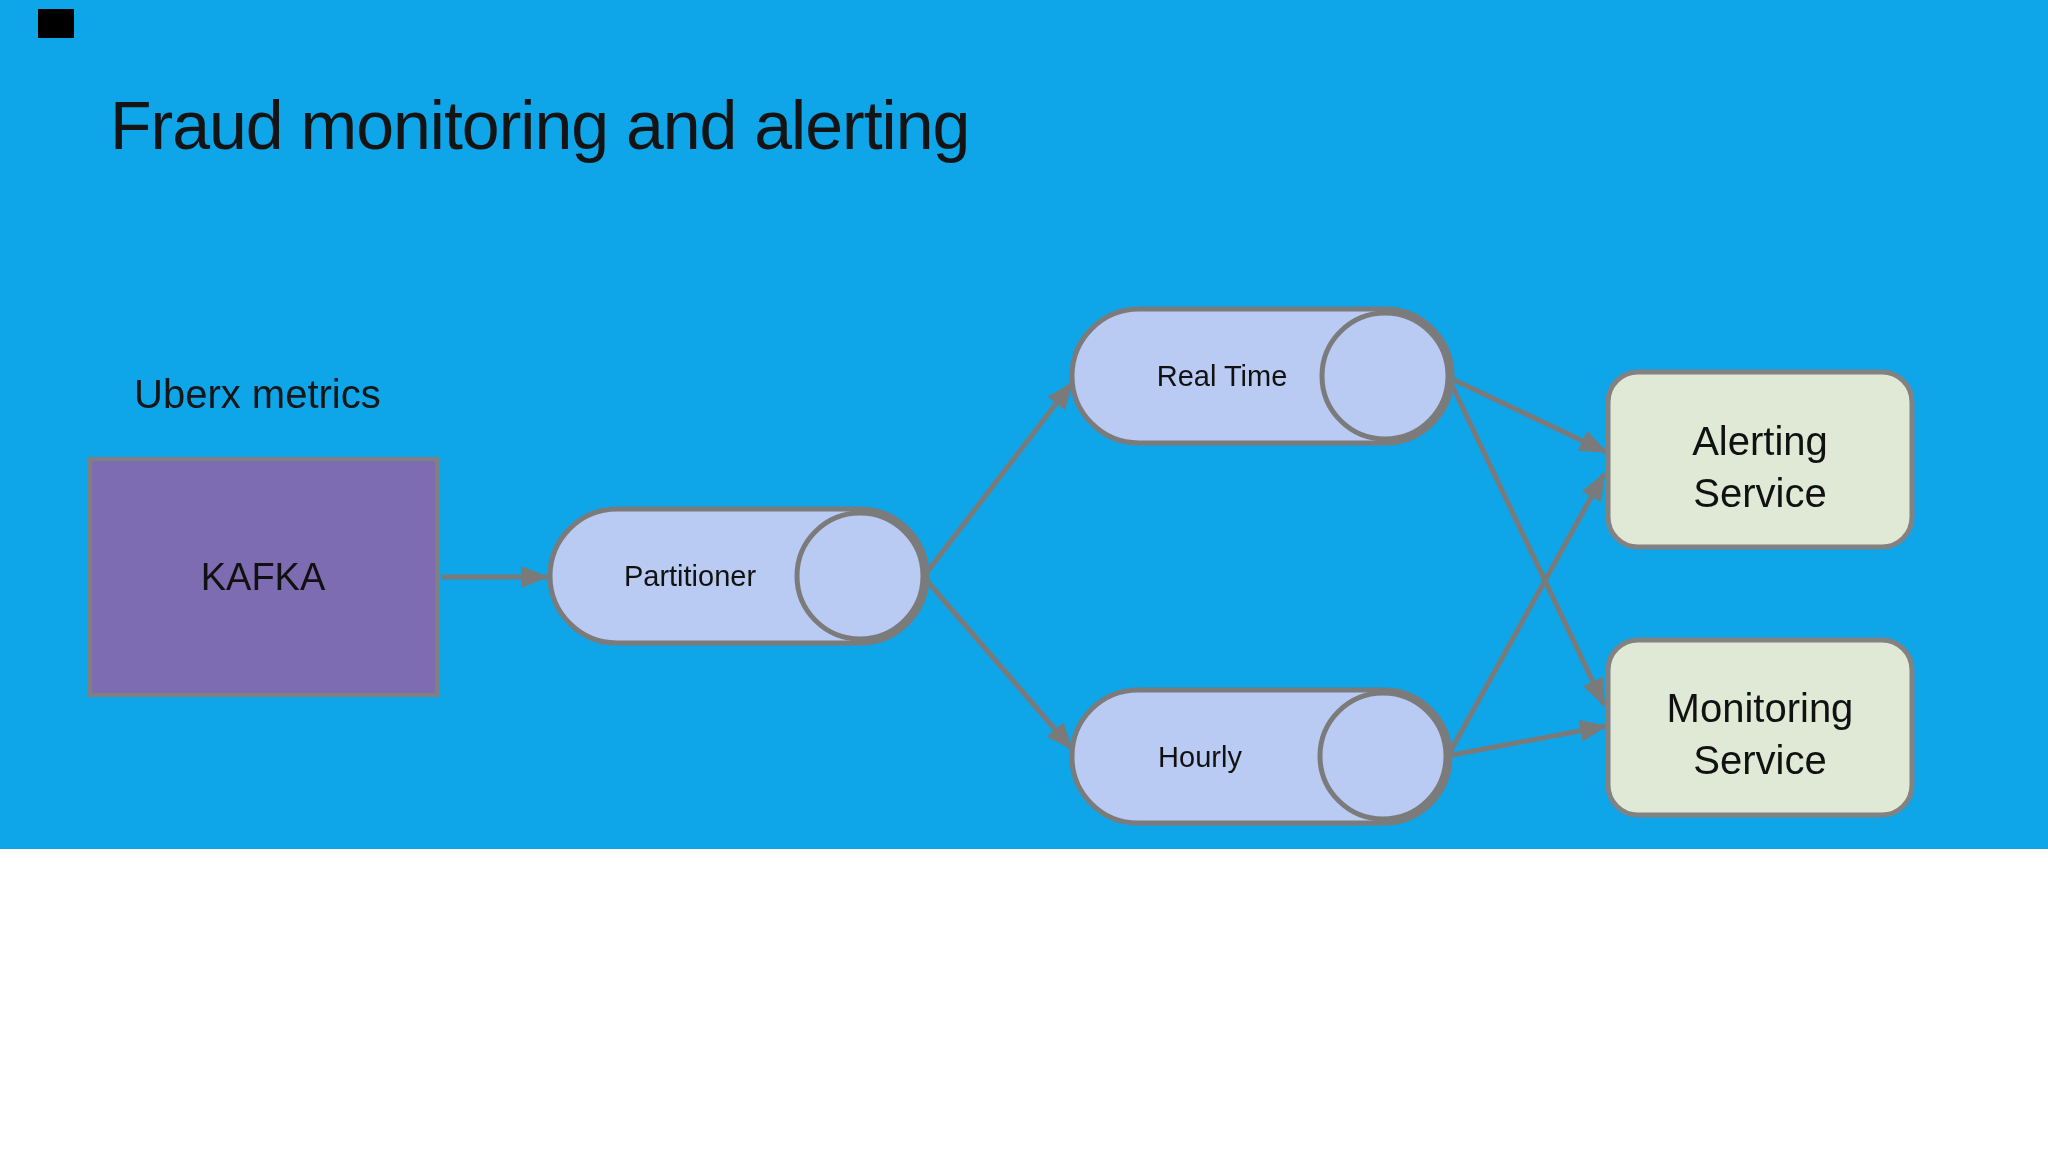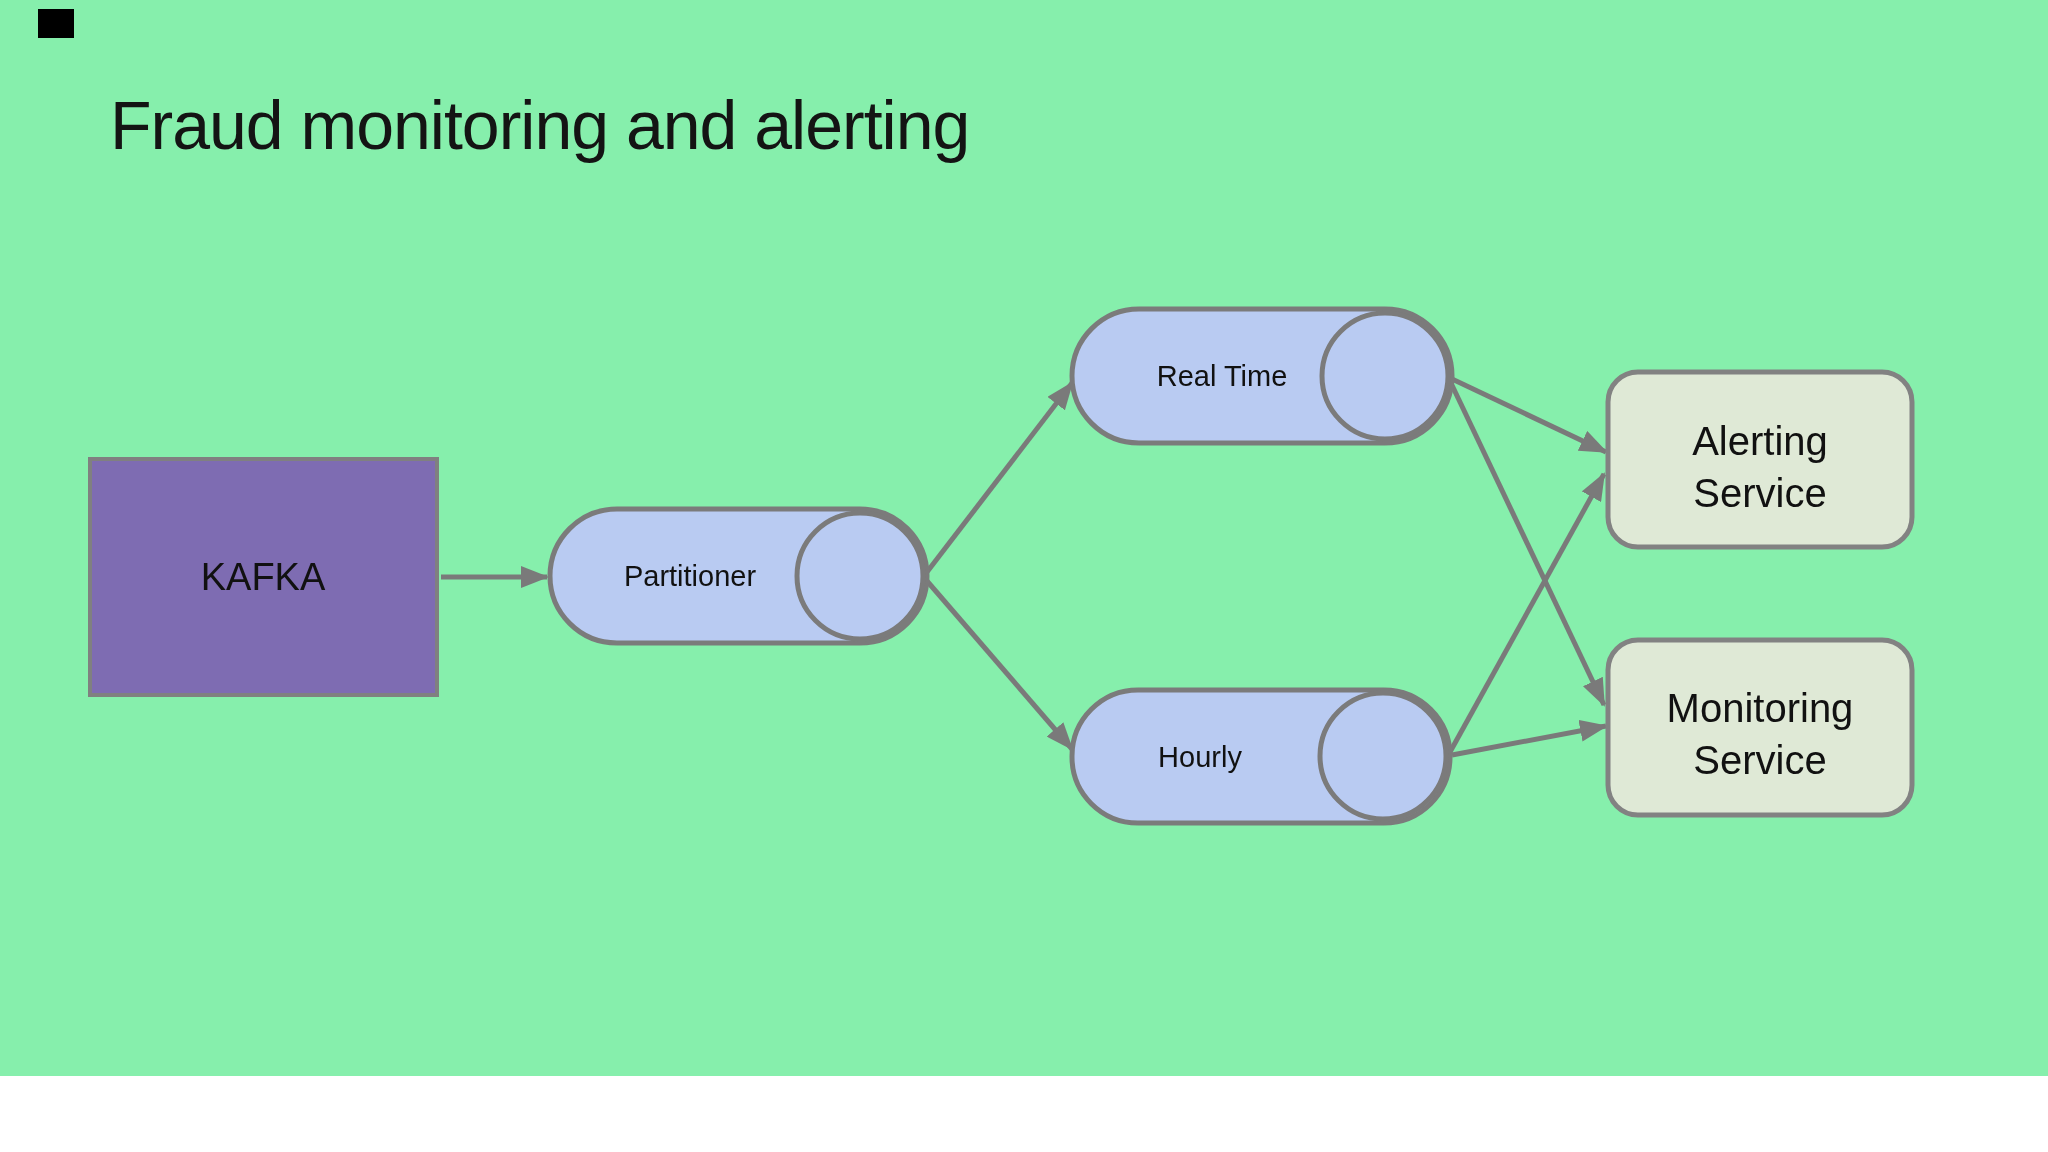--- a/index.html
+++ b/index.html
@@ -7,22 +7,22 @@
     padding: 0;
     background: #ffffff;
     width: 2048px;
     height: 1152px;
     overflow: hidden;
     font-family: "Liberation Sans", "DejaVu Sans", sans-serif;
   }
   .slide {
     position: relative;
     width: 2048px;
-    height: 1076px;
-    background: #86efac;
+    height: 849px;
+    background: #0ea5e9;
   }
   .corner-mark {
     position: absolute;
     left: 38px;
     top: 9px;
     width: 36px;
     height: 29px;
     background: #000000;
   }
   .slide-title {
@@ -67,20 +67,21 @@
 </style>
 </head>
 <body>
 
 <div class="slide">
 
   <div class="corner-mark"></div>
 
   <div class="slide-title">Fraud monitoring and alerting</div>
 
+  <div class="source-label">Uberx metrics</div>
 
   <svg class="diagram-svg" viewBox="0 0 2048 1152" xmlns="http://www.w3.org/2000/svg">
     <defs>
       <marker id="arrowhead" markerUnits="userSpaceOnUse" markerWidth="28" markerHeight="22" viewBox="0 0 28 22" refX="26" refY="11" orient="auto">
         <path d="M0,0 L28,11 L0,22 Z" fill="#7a7a7a"></path>
       </marker>
     </defs>
 
     <g stroke-width="5" fill="none">
       <line x1="441" y1="577" x2="547" y2="577" marker-end="url(#arrowhead)" stroke="#7a7a7a"></line>

